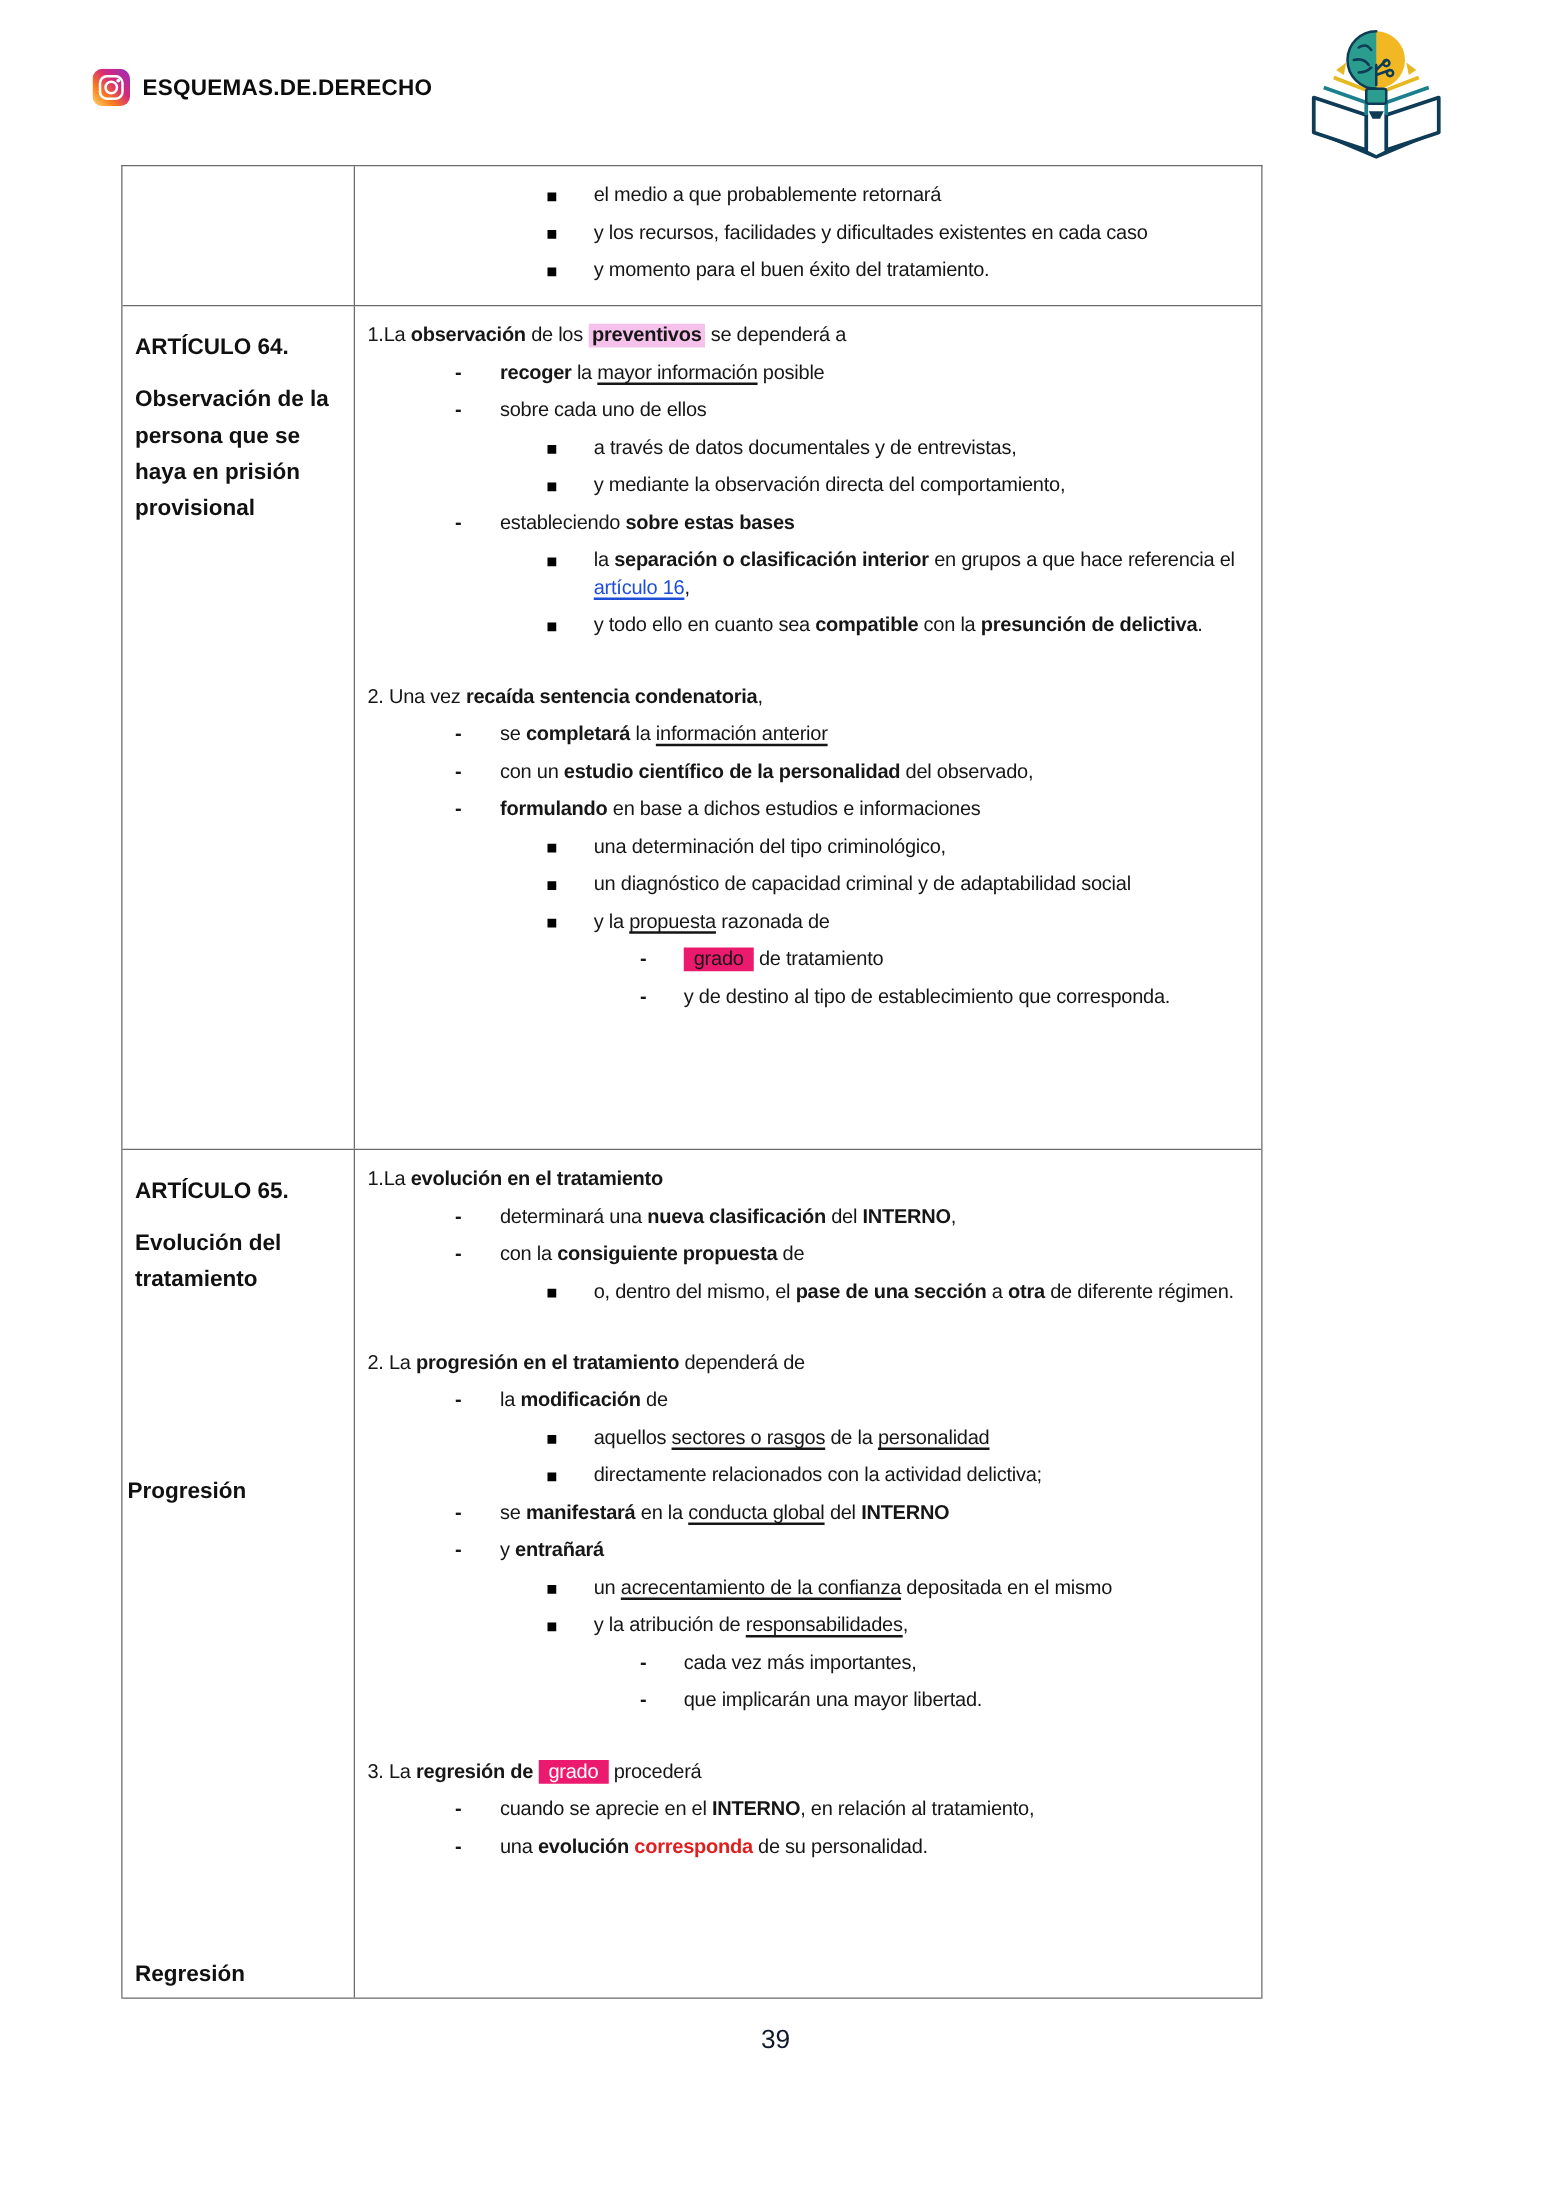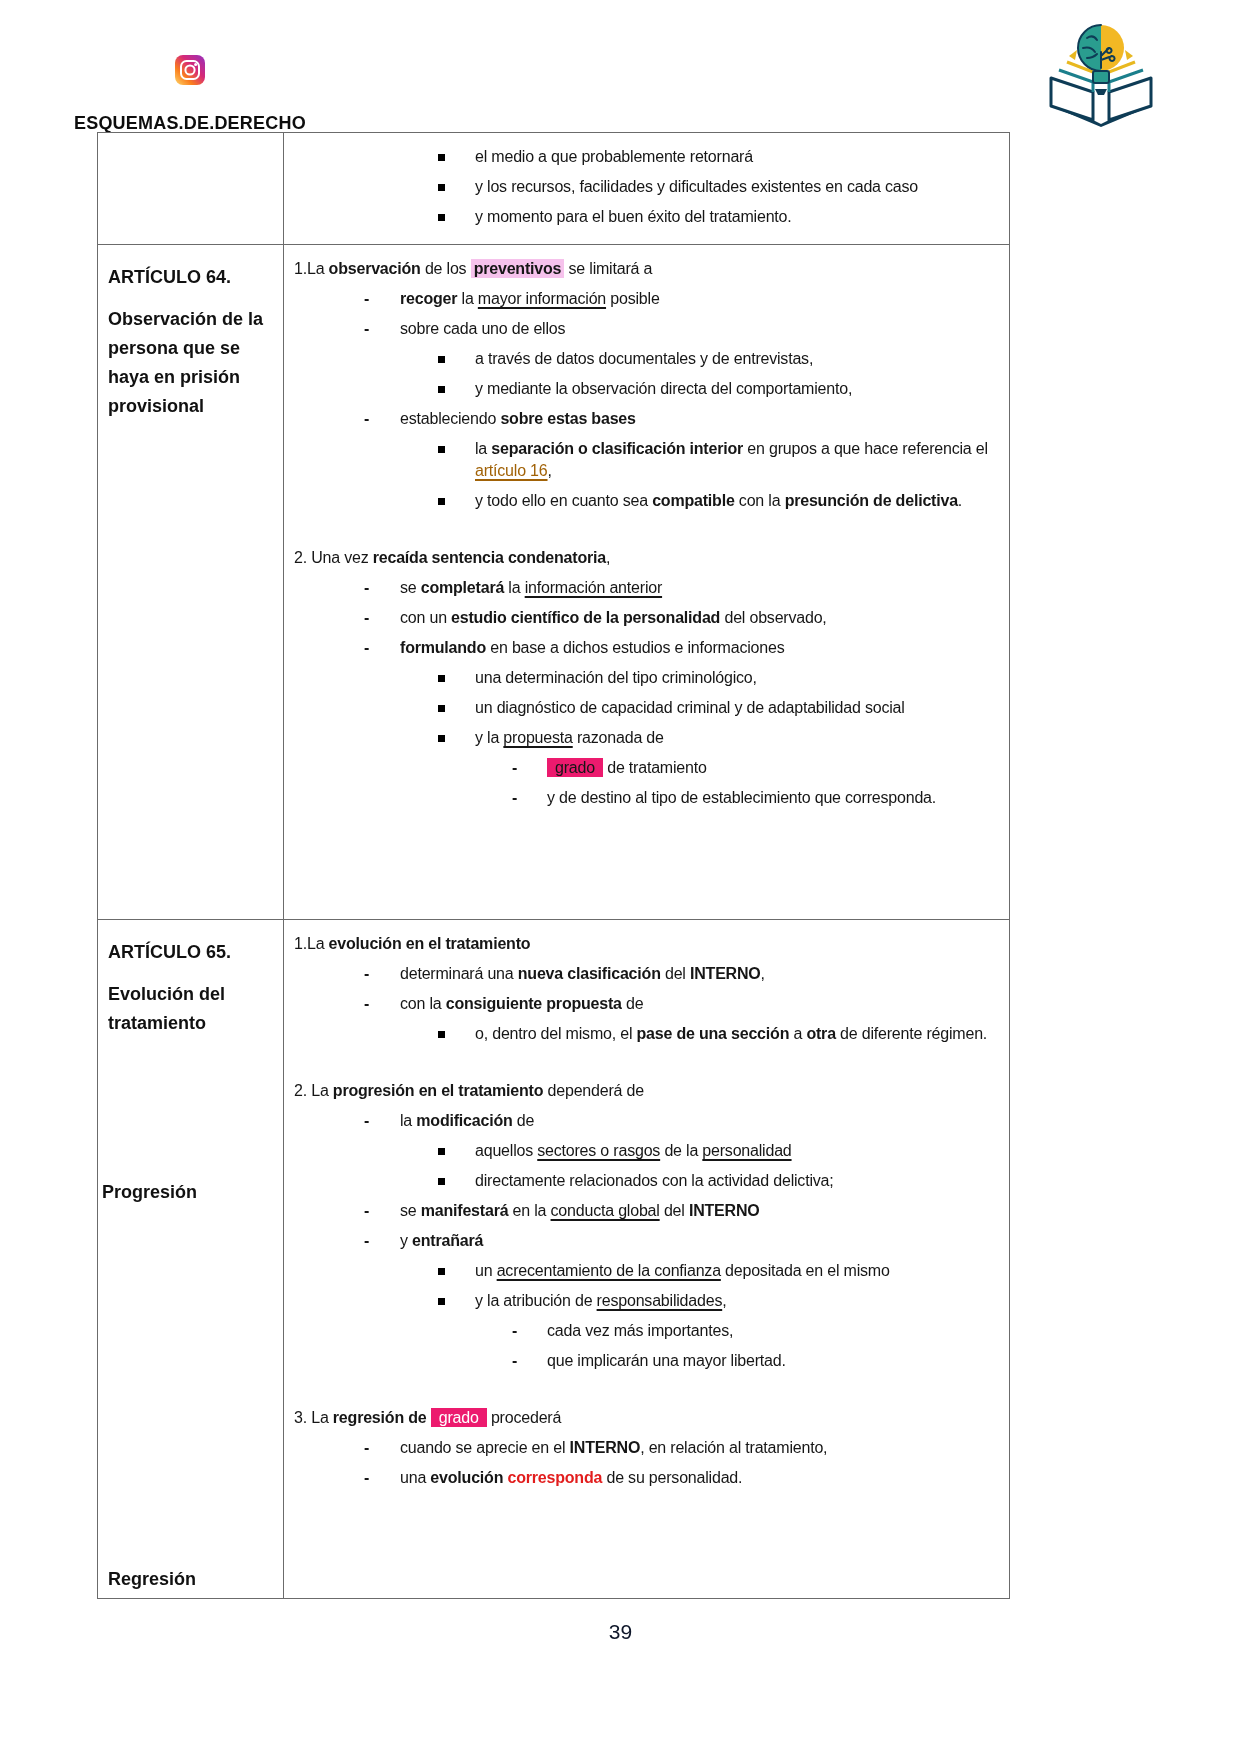--- a/index.html
+++ b/index.html
@@ -4,21 +4,21 @@
 <style>
   * { margin:0; padding:0; box-sizing:border-box; }
   html,body { background:#ffffff; }
   body {
     width:1241px; height:1755px; position:relative;
     font-family:"Liberation Sans","DejaVu Sans",sans-serif;
     color:#1a1a1a;
   }
 
   
-  .brand { position:absolute; left:74px; top:55px; display:flex; align-items:center; gap:28px;flex-direction:column; }
+  .brand { position:absolute; left:74px; top:55px; display:flex; align-items:center; gap:10px; }
   .brand-text { font-size:18px; font-weight:800; letter-spacing:.2px; color:#0d0d0d; }
   .logo { position:absolute; right:78px; top:16px; }
 
   
   .schema-table {
     position:absolute; left:97px; top:132px; width:913px;
     border:1px solid #6b6b6b; border-bottom:none;
   }
   .t-row { display:grid; grid-template-columns:186px 1fr; border-bottom:1px solid #6b6b6b; }
   .t-row.r1 { min-height:112px; }
@@ -44,21 +44,21 @@
   .marker.square { width:7px; height:7px; background:#000; top:12px; }
   .lvl2 > .marker.square { left:154px; }
   .gap { height:27px; }
 
   .b { font-weight:700; }
   .u { text-decoration:underline; text-decoration-thickness:1.5px; text-underline-offset:3px; }
   .hl-pink { background:#F6C2EC; padding:1px 3px; }
   .hl-magenta { background:#EC1A6E; padding:1px 8px; }
   .fg-red { color:#E21D1D; }
   .fg-white { color:#ffffff; }
-  a.link { color:#a16207; text-decoration:underline; text-decoration-thickness:1.5px; text-underline-offset:3px; cursor:pointer; }
+  a.link { color:#1d4ed8; text-decoration:underline; text-decoration-thickness:1.5px; text-underline-offset:3px; cursor:pointer; }
 
   
   .page-number { position:absolute; top:1620px; left:0; width:100%; text-align:center; font-size:21px; color:#0f172a; }
 </style>
 </head>
 <body>
 
 <div class="brand">
   <svg width="30" height="30" viewBox="0 0 30 30">
     <defs>
@@ -114,21 +114,21 @@
         <div class="line lvl2"><span class="marker square"></span><span>y los recursos, facilidades y dificultades existentes en cada caso</span></div>
         <div class="line lvl2"><span class="marker square"></span><span>y momento para el buen éxito del tratamiento.</span></div>
       </div>
   </div>
   <div class="t-row r2">
     <div class="left-cell">
         <div class="left-block" data-block-id="article-64-title">ARTÍCULO 64.</div>
         <div class="left-block" data-block-id="article-64-subtitle">Observación de la persona que se haya en prisión provisional</div>
       </div>
     <div class="right-cell">
-        <div class="line lvl0"><span>1.La </span><span class="b">observación</span><span> de los </span><span class="b hl-pink">preventivos</span><span> se limitará a</span></div>
+        <div class="line lvl0"><span>1.La </span><span class="b">observación</span><span> de los </span><span class="b hl-pink">preventivos</span><span> se dependerá a</span></div>
         <div class="line lvl1"><span class="marker dash">-</span><span class="b">recoger</span><span> la </span><span class="u">mayor información</span><span> posible</span></div>
         <div class="line lvl1"><span class="marker dash">-</span><span>sobre cada uno de ellos</span></div>
         <div class="line lvl2"><span class="marker square"></span><span>a través de datos documentales y de entrevistas,</span></div>
         <div class="line lvl2"><span class="marker square"></span><span>y mediante la observación directa del comportamiento,</span></div>
         <div class="line lvl1"><span class="marker dash">-</span><span>estableciendo </span><span class="b">sobre estas bases</span></div>
         <div class="line lvl2"><span class="marker square"></span><span>la </span><span class="b">separación o clasificación interior</span><span> en grupos a que hace referencia el </span><a class="link" href="#">artículo 16</a><span>,</span></div>
         <div class="line lvl2"><span class="marker square"></span><span>y todo ello en cuanto sea </span><span class="b">compatible</span><span> con la </span><span class="b">presunción de delictiva</span><span>.</span></div>
         <div class="gap"></div>
         <div class="line lvl0"><span>2. Una vez </span><span class="b">recaída sentencia condenatoria</span><span>,</span></div>
         <div class="line lvl1"><span class="marker dash">-</span><span>se </span><span class="b">completará</span><span> la </span><span class="u">información anterior</span></div>

